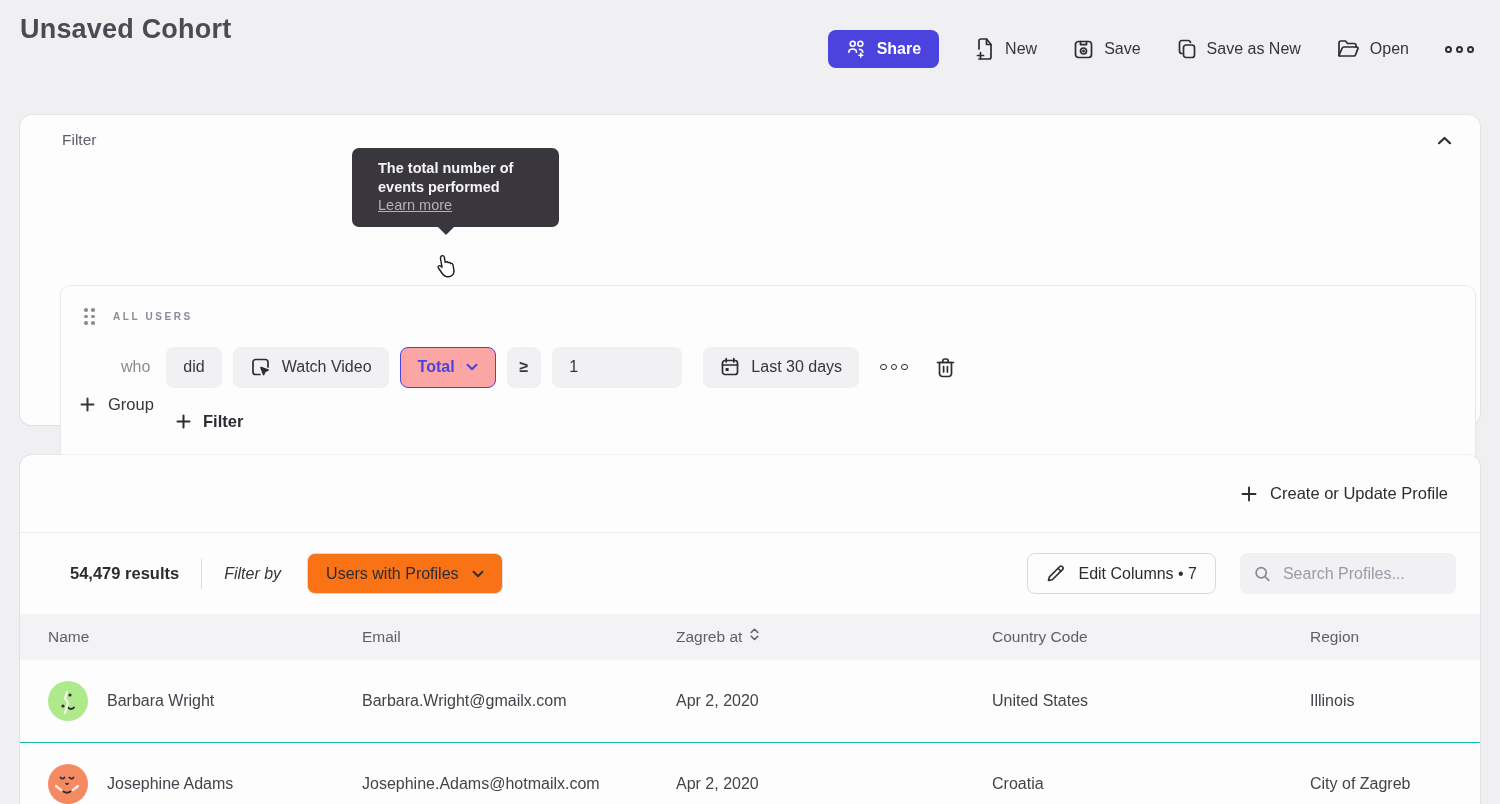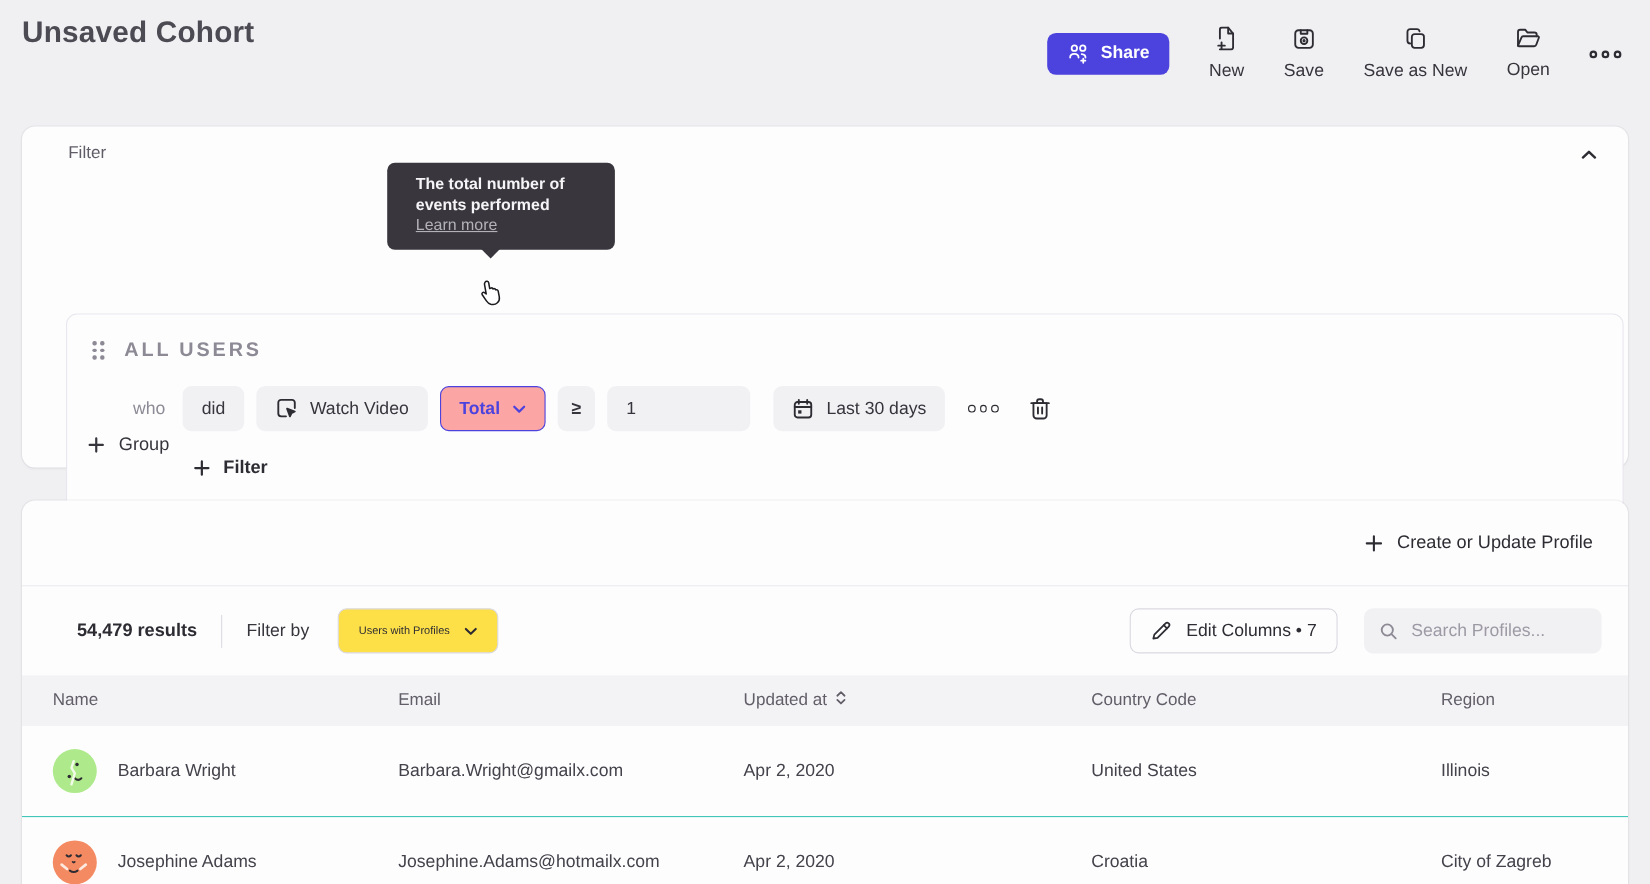--- a/index.html
+++ b/index.html
@@ -18,21 +18,21 @@
     position:absolute; left:20px; top:14px;
     font-size:27px; font-weight:700; color:#4c4a52; letter-spacing:.2px;
   }
   .top-toolbar {
     position:absolute; right:26px; top:30px;
     display:flex; align-items:center; gap:36px; height:38px;
   }
   .tool-btn {
     display:flex; align-items:center; gap:10px;
     font-size:16px; font-weight:500; color:#37353c; cursor:pointer;
-    background:none; border:none; font-family:inherit;flex-direction:column;
+    background:none; border:none; font-family:inherit;
   }
   .share-btn {
     display:flex; align-items:center; gap:10px;
     background:#4c42dd; color:#fff; border:none; cursor:pointer;
     font-size:16px; font-weight:600; font-family:inherit;
     border-radius:8px; padding:0 18px; height:38px;
   }
   .more-dots { display:flex; gap:4px; align-items:center; cursor:pointer; }
   .more-dots i { width:7px; height:7px; border:2px solid #2e2c33; border-radius:50%; display:block; }
 
@@ -54,21 +54,21 @@
   .filter-label { font-size:15.5px; color:#605d67; }
   .collapse-chevron { cursor:pointer; display:flex; }
 
   .group-card {
     position:absolute; left:40px; top:170px; width:1416px; height:190px;
     border:1px solid #e9e7ed; border-radius:10px; background:#fdfdfe;
   }
   .group-head { display:flex; align-items:center; gap:18px; padding:22px 0 0 23px; }
   .drag-dots { display:grid; grid-template-columns:repeat(2,4px); gap:3px; cursor:grab; }
   .drag-dots i { width:3.5px; height:3.5px; border-radius:50%; background:#8d8a95; display:block; }
-  .group-title { font-size:18px; font-weight:700; letter-spacing:2.6px; color:#8d8a95; }
+  .group-title { font-size:10px; font-weight:700; letter-spacing:2.6px; color:#8d8a95; }
 
   .filter-row { display:flex; align-items:center; margin:22px 0 0 60px; }
   .who-label { font-size:16px; color:#8d8a95; margin-right:16px; }
   .chip {
     display:flex; align-items:center; gap:11px;
     height:41px; padding:0 17px; border-radius:8px;
     background:#f1f0f3; border:none; cursor:pointer;
     font-size:16px; font-weight:500; color:#37353c; font-family:inherit;
     margin-right:11px;
   }
@@ -111,25 +111,25 @@
   .create-row { height:78px; display:flex; align-items:center; justify-content:flex-end; padding-right:32px; border-bottom:1px solid #eceaef; }
   .create-btn {
     display:flex; align-items:center; gap:13px;
     background:none; border:none; cursor:pointer; font-family:inherit;
     font-size:16.5px; font-weight:500; color:#2e2c33;
   }
   .results-toolbar { height:81px; display:flex; align-items:center; justify-content:space-between; padding:0 24px 0 50px; }
   .rt-left { display:flex; align-items:center; }
   .results-count { font-size:16.5px; font-weight:700; color:#2e2c33; }
   .v-divider { width:1px; height:30px; background:#dddbe1; margin:0 22px; }
-  .filter-by { font-size:16px; font-weight:500; color:#37353c; margin-right:26px; }
+  .filter-by { font-size:16px; font-weight:500; color:#37353c; margin-right:26px;font-style:italic; }
   .dropdown-btn {
     display:flex; align-items:center; gap:13px; height:41px; padding:0 18px;
-    background:#fde047; border:1px solid #dbd9e0; border-radius:8px; cursor:pointer;
-    font-size:10px; font-weight:500; color:#2e2c33; font-family:inherit;
+    background:#f97316; border:1px solid #dbd9e0; border-radius:8px; cursor:pointer;
+    font-size:16px; font-weight:500; color:#2e2c33; font-family:inherit;
   }
   .rt-right { display:flex; align-items:center; gap:24px; }
   .edit-cols-btn {
     display:flex; align-items:center; gap:13px; height:41px; padding:4px 18px;
     background:#fdfdfe; border:1px solid #dbd9e0; border-radius:8px; cursor:pointer;
     font-size:16px; font-weight:500; color:#2e2c33; font-family:inherit;
   }
   .search-box {
     display:flex; align-items:center; gap:12px; width:216px; height:41px;
     background:#f1f0f3; border-radius:8px; padding:0 14px;
@@ -377,21 +377,21 @@
     </div>
 
     <div class="tbl-header">
       <div class="th">
           <span>Name</span>
         </div>
       <div class="th">
           <span>Email</span>
         </div>
       <div class="th">
-        <span>Updated at</span>
+        <span>Zagreb at</span>
         <span class="sort-icon">
           <svg width="9" height="6" viewBox="0 0 9 6" fill="none" stroke="#615e68" stroke-width="1.6" stroke-linecap="round" stroke-linejoin="round">
               <path d="M1.2 4.5 4.5 1.3l3.3 3.2"></path>
             </svg>
           <svg width="9" height="6" viewBox="0 0 9 6" fill="none" stroke="#615e68" stroke-width="1.6" stroke-linecap="round" stroke-linejoin="round">
               <path d="M1.2 1.3 4.5 4.5 7.8 1.3"></path>
             </svg>
         </span>
       </div>
       <div class="th">

